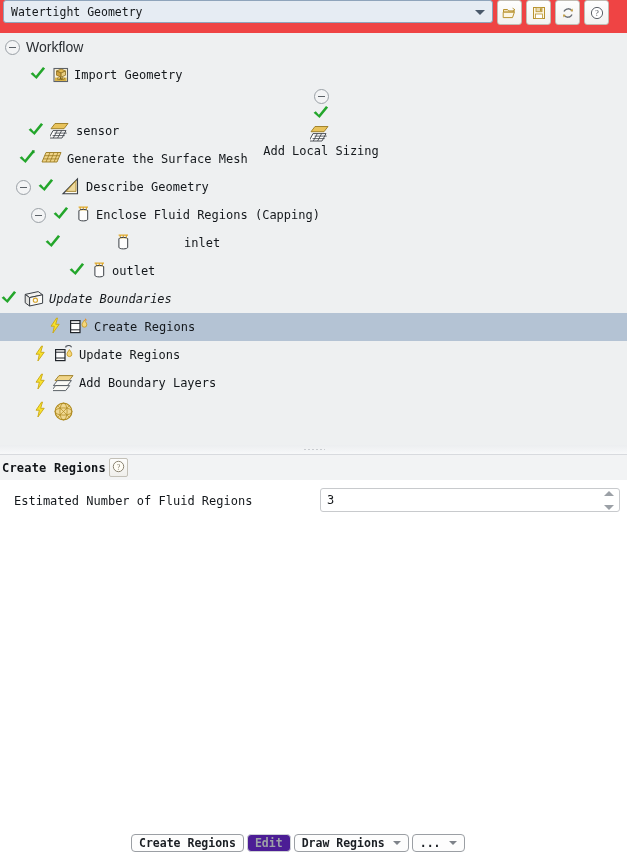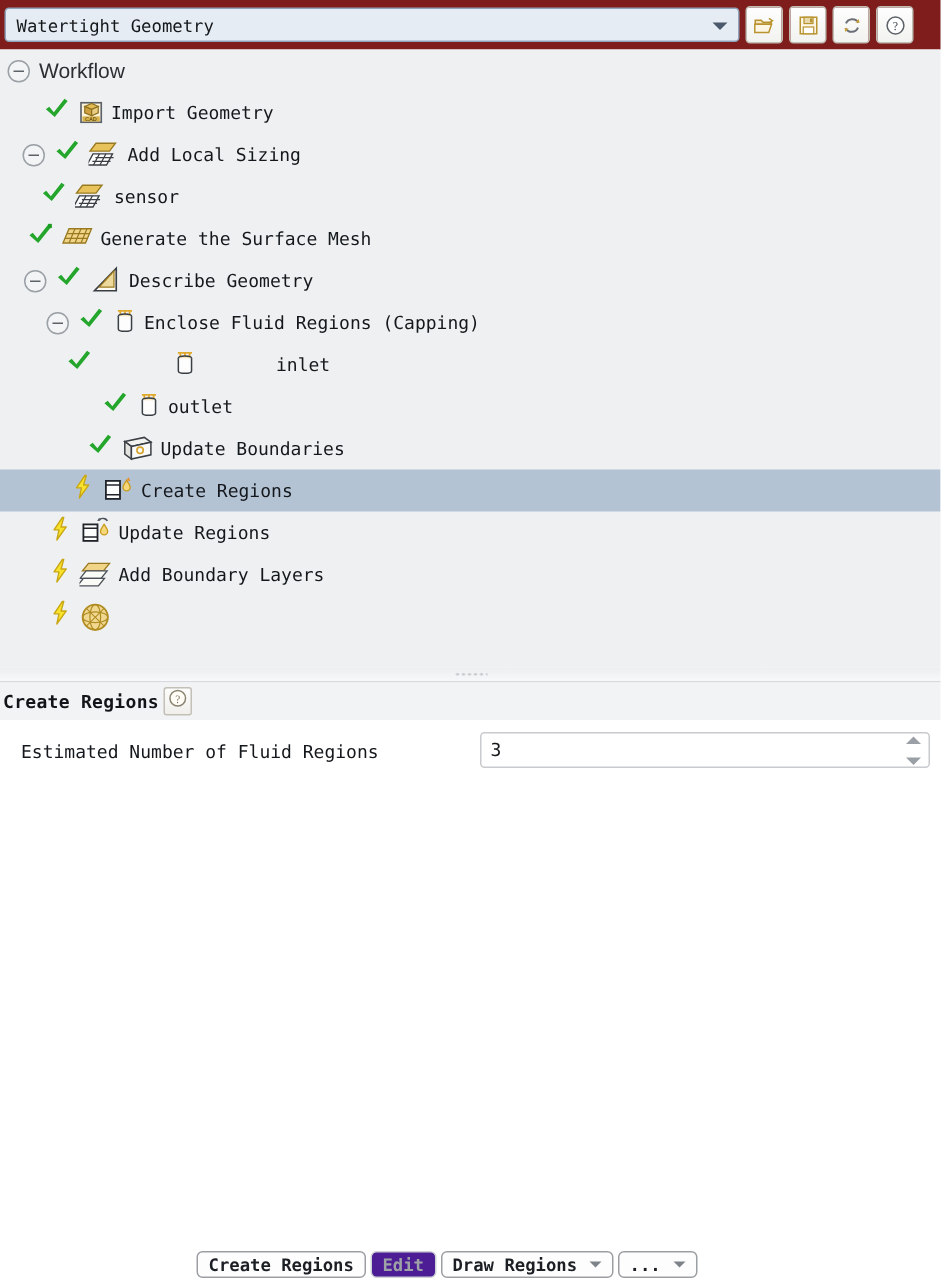--- a/index.html
+++ b/index.html
@@ -6,22 +6,22 @@
   body{
     width:627px;height:855px;
     background:#ffffff;
     font-family:"Liberation Sans",sans-serif;
     overflow:hidden;
     position:relative;
   }
   
   #topbar{
     position:absolute;left:0;top:0;width:627px;height:33px;
-    background:#7f1d1d;
-    display:flex;align-items:center;
+    background:#ef4444;
+    display:flex;
   }
   #wf-select{
     margin-left:3px;
     width:490px;height:23px;
     background:#e6ecf3;
     border:1px solid #8fa4bb;
     border-radius:3px;
     display:flex;align-items:center;
     position:relative;
     box-sizing:border-box;
@@ -252,21 +252,21 @@
             <path d="M4.5 5l4.6-2 4.4 2-4.4 2z" fill="#e3bc55" stroke="#8d6f20" stroke-width=".8"></path>
             <path d="M4.5 5v4.2l4.6 2V7z" fill="#cfa13e" stroke="#8d6f20" stroke-width=".8"></path>
             <path d="M13.5 5v4.2l-4.4 2V7z" fill="#e8cd83" stroke="#8d6f20" stroke-width=".8"></path>
             <rect x="3" y="11.6" width="11.5" height="3.4" fill="#d7b249"></rect>
             <text x="8.7" y="14.4" font-family="Liberation Sans,sans-serif" font-size="3.6" fill="#4a3a0c" text-anchor="middle">CAD</text>
           </svg>
         </span>
         <span class="gap4"></span>
         <span class="label">Import Geometry</span>
       </div>
-      <div class="node" style="padding-left: 15px;">
+      <div class="node" style="padding-left: 15px; flex-direction: column;">
         <span class="expander">
           <i></i>
         </span>
         <span class="gap6"></span>
         <span class="check"><svg width="19" height="17" viewBox="0 0 19 17">
             <path d="M1.6 8.8l2.2-1.6 3.1 3.6L14 1.9l2.1 1.5-8.6 10.6z" fill="#23a62b"></path>
           </svg></span>
         <span class="gap4"></span>
         <span class="icon">
           <svg width="22" height="19" viewBox="0 0 22 19">
@@ -369,21 +369,21 @@
         <span class="icon">
           <svg width="17" height="21" viewBox="0 0 17 21">
             <path d="M3.6 2.2h9.4M5.2 2.2v2.2M8.3 2.2v2.6M11.4 2.2v2.2" stroke="#e0a92c" stroke-width="1.2" fill="none"></path>
             <ellipse cx="8.3" cy="5.9" rx="4.4" ry="1.5" fill="#f6e7bc" stroke="#3a3f45" stroke-width="1"></ellipse>
             <path d="M3.9 5.9v8.4c0 .9 2 1.6 4.4 1.6s4.4-.7 4.4-1.6V5.9" fill="#fdfdfd" stroke="#3a3f45" stroke-width="1"></path>
           </svg>
         </span>
         <span class="gap4"></span>
         <span class="label">outlet</span>
       </div>
-      <div class="node" style="padding-left: 58px;">
+      <div class="node" style=" font-style: italic;">
         <span class="check"><svg width="19" height="17" viewBox="0 0 19 17">
             <path d="M1.6 8.8l2.2-1.6 3.1 3.6L14 1.9l2.1 1.5-8.6 10.6z" fill="#23a62b"></path>
           </svg></span>
         <span class="gap4"></span>
         <span class="icon">
           <svg width="22" height="18" viewBox="0 0 22 18">
             <path d="M2.2 4.4l13-2.8 4.4 3.2-13 2.8z" fill="#f2f2f0" stroke="#3a3f45" stroke-width="1"></path>
             <path d="M2.2 4.4v8.4l4.4 3.2V7.6z" fill="#e3e3e0" stroke="#3a3f45" stroke-width="1"></path>
             <path d="M6.6 7.6l13-2.8v8.4l-13 2.8z" fill="#fafaf8" stroke="#3a3f45" stroke-width="1"></path>
             <circle cx="12.4" cy="10.2" r="2.1" fill="none" stroke="#d5a52c" stroke-width="1.1"></circle>

